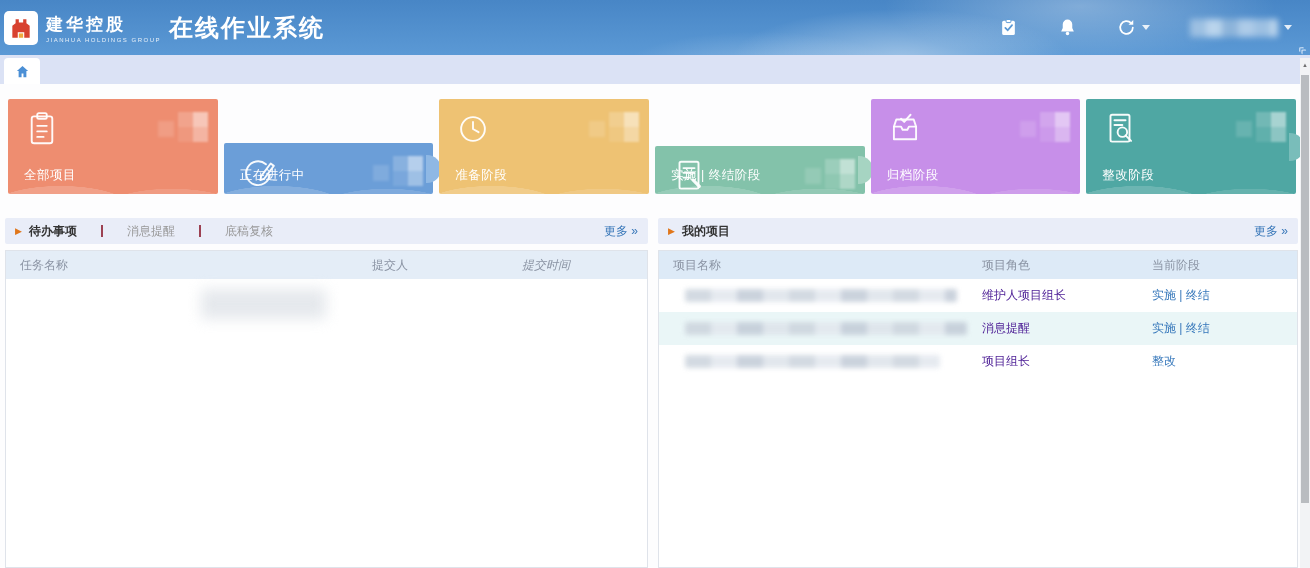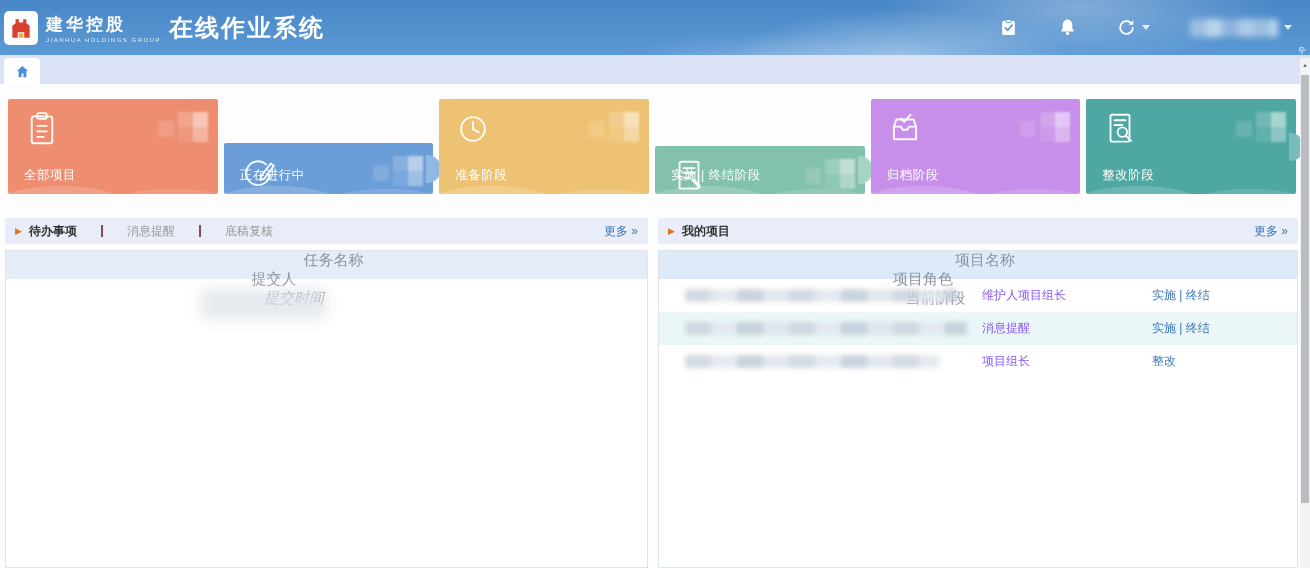--- a/index.html
+++ b/index.html
@@ -59,32 +59,32 @@
   .panel{ position:absolute; top:218px; bottom:0; }
   .panel-todo{ left:5px; width:643px; }
   .panel-projects{ left:658px; width:640px; }
   .panel-head{ height:26px; background:#e9edf8; border-radius:2px; display:flex; align-items:center; padding:0 10px; font-size:12px; }
   .tri{ font-size:9px; color:#e0761a; margin-right:7px; }
   .panel-title{ color:#333; font-weight:bold; cursor:pointer; }
   .ptab{ color:#999; cursor:pointer; }
   .sep{ width:2px; height:12px; background:#9c4152; margin:0 24px; }
   .more{ margin-left:auto; color:#3676b8; cursor:pointer; }
   .table-box{ position:absolute; top:32px; left:0; right:0; bottom:0; background:#fff; border:1px solid #dfe3ea; }
-  .t-head{ height:28px; display:flex; align-items:center; font-size:15px; color:#8a93a3;flex-direction:column; }
+  .t-head{ height:28px; display:flex; align-items:center; font-size:12px; color:#8a93a3; }
   .panel-todo .t-head{ background:#e4edf7; }
   .panel-projects .t-head{ background:#ddeaf7; }
   .c1{ flex:1; padding-left:14px; }
   .panel-todo .c2{ width:150px; } .panel-todo .c3{ width:125px;font-style:italic; }
   .panel-projects .c2{ width:170px; } .panel-projects .c3{ width:145px; }
   .t-row{ height:33px; display:flex; align-items:center; font-size:12px; cursor:pointer; }
   .t-row.alt{ background:#eaf6f7; }
   .blur-name{ margin-left:12px; height:13px; border-radius:2px; opacity:.85;
     background:repeating-linear-gradient(90deg,#ccd4dd 0 26px,#e2e7ee 26px 52px,#c2cbd7 52px 78px,#dde3ea 78px 104px);
     filter:blur(2.5px); }
-  .role{ color:#8b5cf6; }
+  .role{ color:#4c1d95; }
   .stage-link{ color:#3778bb; cursor:pointer; }
   .stage-link.u{ }
   .todo-body{ position:relative; height:100%; }
   .smudge{ position:absolute; left:195px; top:10px; width:125px; height:30px; background:#dfe3e8; filter:blur(7px); opacity:.8; }
 
   
   .scrollbar{ position:absolute; right:0; top:58px; bottom:0; width:10px; background:#f2f3f5; }
   .sb-up{ height:14px; display:flex; align-items:center; justify-content:center; font-size:6px; color:#707070; }
   .sb-thumb{ position:absolute; top:17px; left:1px; right:1px; height:428px; background:#b9bcc0; cursor:pointer; }
 </style>

